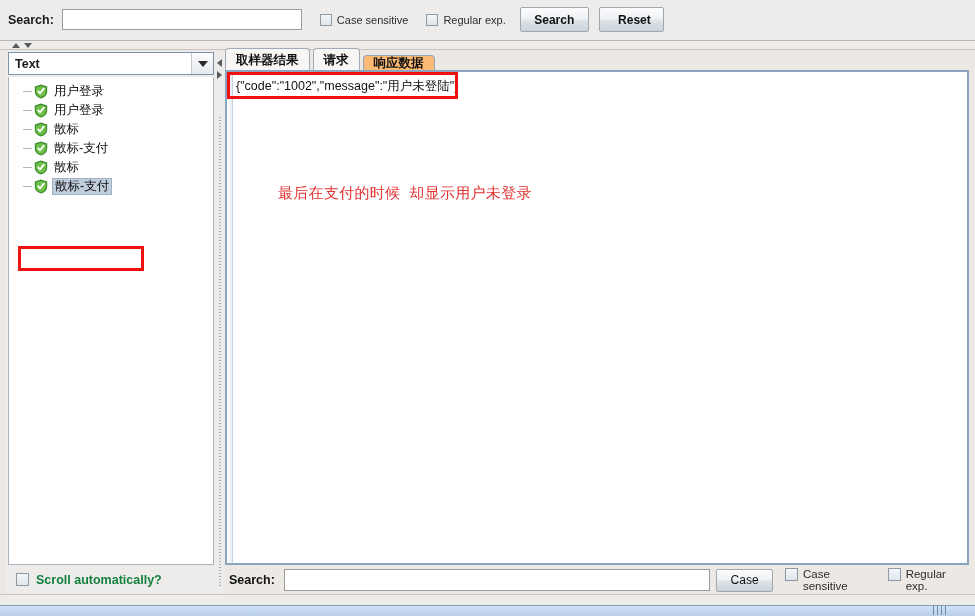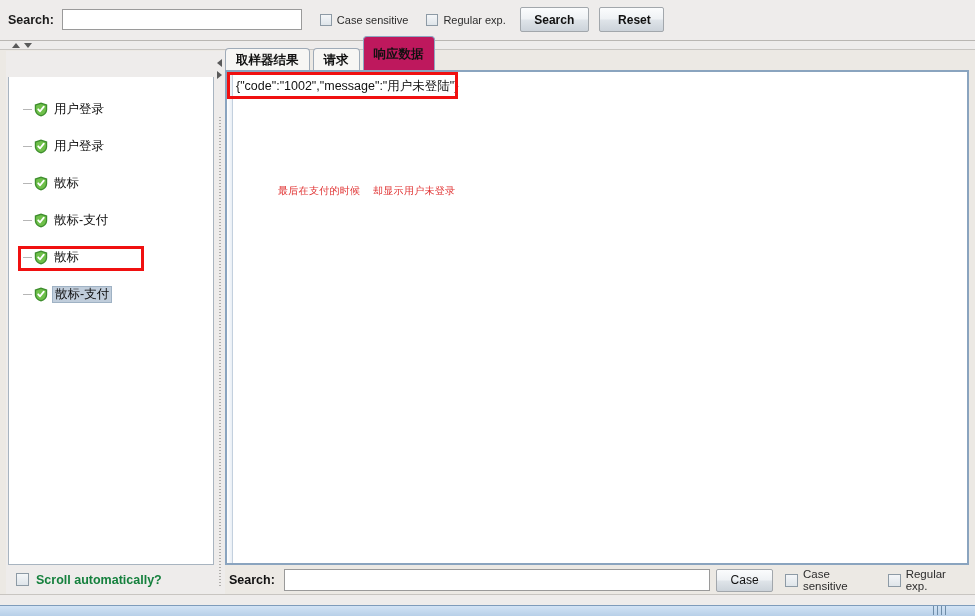--- a/index.html
+++ b/index.html
@@ -50,21 +50,20 @@
     box-sizing: border-box;
     border: 1px solid #9a9a9a;
     background: #ffffff;
     font-family: "Liberation Sans", sans-serif;
     font-size: 12px;
     padding: 1px 3px;
     outline: none;
   }
   .chk-wrap {
     display: flex;
-    align-items: center;
     margin-left: 18px;
     user-select: none;
   }
   .chk-box {
     width: 12px; height: 12px;
     box-sizing: border-box;
     border: 1px solid #8d9aa5;
     background: linear-gradient(#f4f6f8, #dfe5ea);
     margin-right: 5px;
     flex: none;
@@ -160,21 +159,20 @@
     position: relative;
     padding: 5px 0 0 0;
   }
   .tree-item {
     position: relative;
     height: 19px;
     display: flex;
     align-items: center;
     padding-left: 14px;
     cursor: pointer;
-    margin-top: 18px;
   }
   .tree-elbow {
     position: absolute;
     left: 14px;
     top: 9px;
     width: 9px;
     height: 1px;
     background: #b6b6b6;
   }
   .shield {
@@ -260,23 +258,23 @@
     display: flex;
     align-items: center;
     padding: 0 10px;
     margin-right: 3px;
     font-size: 12.5px;
     font-weight: bold;
     color: #111;
     cursor: pointer;
   }
   .tab.active {
-    background: #be185d;
+    background: #fdba74;
     border-color: #8ea7c2;
-    height: 35px;
+    height: 16px;
   }
   .response-area {
     position: absolute;
     left: 0; top: 24px;
     width: 744px; height: 495px;
     box-sizing: border-box;
     border: 2px solid #8aa4bf;
     background: #ffffff;
     overflow: hidden;
   }
@@ -299,25 +297,24 @@
     position: absolute;
     left: 0px; top: 0px;
     width: 231px; height: 27px;
     border: 3px solid #f01010;
     box-sizing: border-box;
     pointer-events: none;
   }
   .annotation {
     position: absolute;
     left: 51px; top: 112px;
-    font-size: 10px;
+    font-size: 15px;
     color: #e03030;
     white-space: pre;
     letter-spacing: 0.3px;
-    font-family: Liberation Mono, monospace;
   }
 
   
   .find-bar {
     position: absolute;
     left: 0; top: 521px;
     width: 744px; height: 26px;
     display: flex;
     align-items: center;
   }
@@ -397,20 +394,26 @@
     </div>
   </div>
 
   <div class="split-handle-h">
     <span class="tri tri-up"></span>
     <span class="tri tri-down"></span>
   </div>
 
   <div class="left-panel">
 
+    <div class="combo">
+      <span class="combo-text">Text</span>
+      <span class="combo-arrow-btn">
+        <span class="combo-arrow"></span>
+      </span>
+    </div>
 
     <div class="tree-box">
       <div class="tree-list" id="tree-list">
           <div class="tree-item">
             <span class="tree-elbow"></span>
             <span class="shield">
               <svg width="14" height="15" viewBox="0 0 14 15">
                 <path d="M7 0.6 L13.2 2.6 L13.2 7.4 C13.2 11 10.6 13.4 7 14.4 C3.4 13.4 0.8 11 0.8 7.4 L0.8 2.6 Z" fill="#3e8e2e"></path>
                 <path d="M7 1.9 L11.9 3.5 L11.9 7.4 C11.9 10.3 9.8 12.3 7 13.1 C4.2 12.3 2.1 10.3 2.1 7.4 L2.1 3.5 Z" fill="#6fc04a"></path>
                 <path d="M4.2 7.3 L6.1 9.3 L9.8 4.6" stroke="#ffffff" stroke-width="1.8" fill="none" stroke-linecap="round" stroke-linejoin="round"></path>

